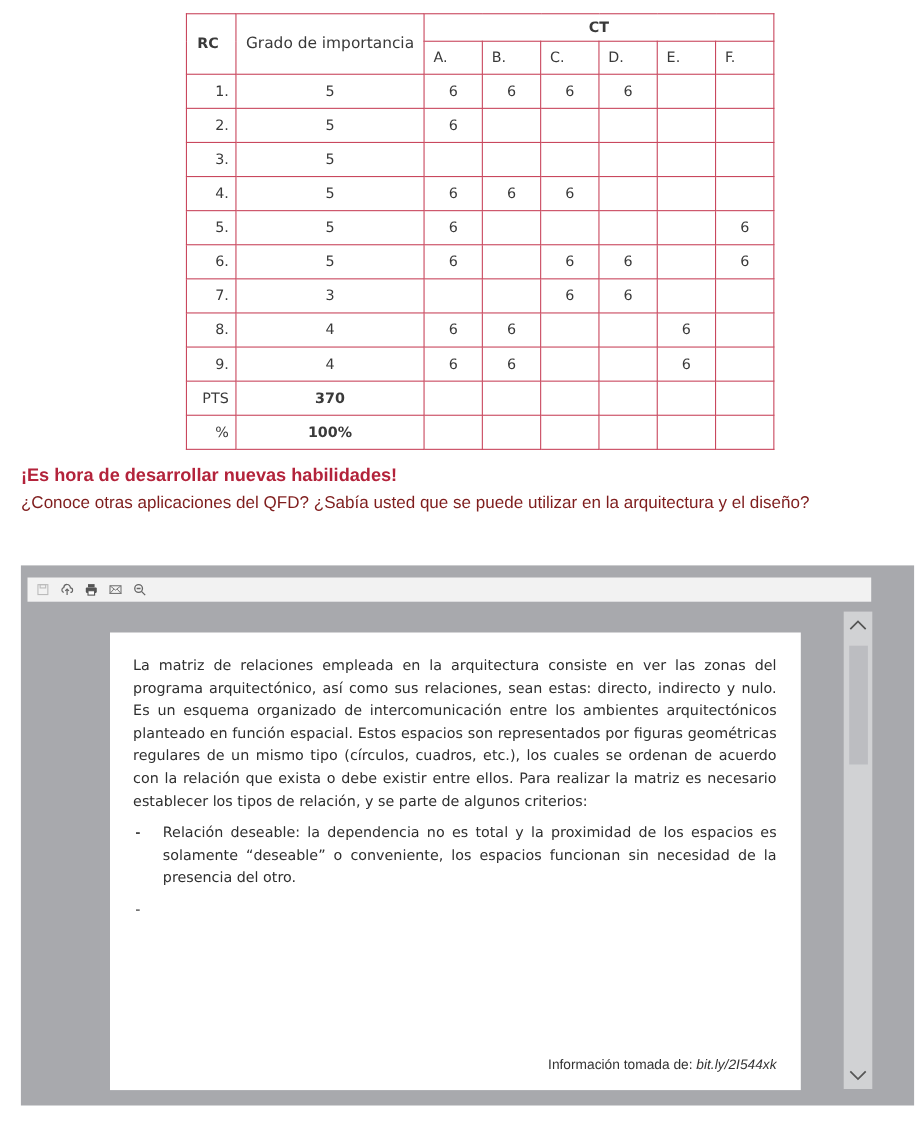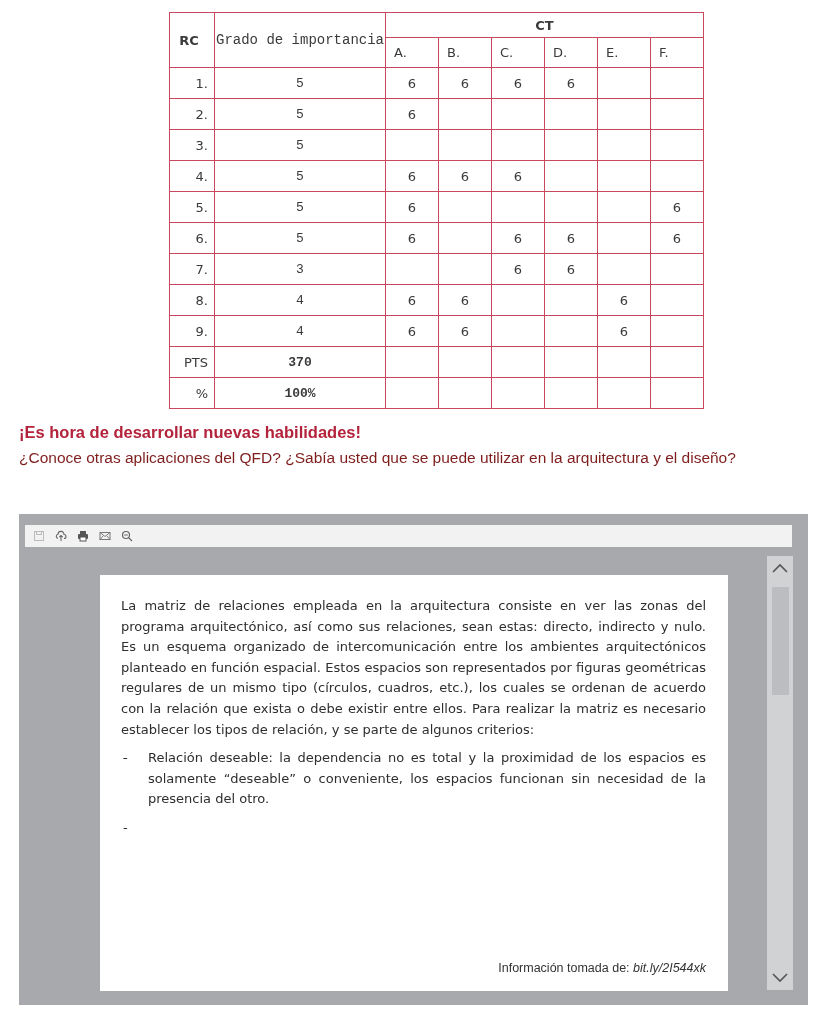--- a/index.html
+++ b/index.html
@@ -4,36 +4,36 @@
 <style>
   html, body { margin: 0; padding: 0; background: #ffffff; }
   body { width: 838px; height: 1024px; position: relative; overflow: hidden;
          font-family: "Liberation Sans", "DejaVu Sans", sans-serif; color: #333; }
 
   
   .qfd { position: absolute; left: 169px; top: 12px; border-collapse: collapse;
          font-family: "DejaVu Sans", sans-serif; font-size: 13px; color: #3a3a3a; }
   .qfd td, .qfd th { border: 1.5px solid #c9485e; padding: 0; height: 30px; font-weight: normal; }
   .qfd .c-rc { width: 45px; text-align: right; padding-right: 6px; box-sizing: border-box; }
-  .qfd .c-grado { width: 170px; text-align: center; font-family: Liberation Mono, monospace; }
+  .qfd .c-grado { width: 170px; text-align: center; }
   .qfd .c-ct { width: 44px; text-align: center; }
   .qfd th.h-rc { font-weight: bold; text-align: center; vertical-align: middle; }
   .qfd th.h-grado { text-align: center; font-size: 14px; }
   .qfd th.h-ct { font-weight: bold; height: 24px; }
   .qfd th.h-sub { height: 29px; text-align: left; padding-left: 8px; }
   .qfd .bold { font-weight: bold; }
 
   .section-title { position: absolute; left: 19px; top: 423px; margin: 0;
                    font-size: 16.5px; font-weight: bold; color: #b3233b; }
   .section-question { position: absolute; left: 19px; top: 449px; margin: 0;
                       font-size: 15.5px; color: #7f1d1d; white-space: nowrap; }
 
   
   .viewer { position: absolute; left: 19px; top: 514px; width: 789px; height: 491px;
-            background: #a8a9ad; }
+            background: #a8a9ad; padding-left: 23px; }
   .toolbar { position: absolute; left: 6px; top: 11px; width: 767px; height: 22px;
              background: #f2f2f2; display: flex; align-items: center; padding-left: 6px; box-sizing: border-box; }
   .tb-btn { width: 16px; height: 16px; margin-right: 6px; display: flex; align-items: center; justify-content: center;
             cursor: pointer; }
   .tb-btn svg { width: 12px; height: 12px; }
   .page { position: absolute; left: 81px; top: 61px; width: 628px; height: 416px; background: #fff;
           box-sizing: border-box; padding: 21px 22px 0 21px; }
   .page p { margin: 0; font-family: "DejaVu Sans", sans-serif; font-size: 13px; line-height: 20.6px;
             text-align: justify; color: #2e2e2e; }
   .page ul { list-style: none; margin: 6px 0 0 0; padding: 0; }

